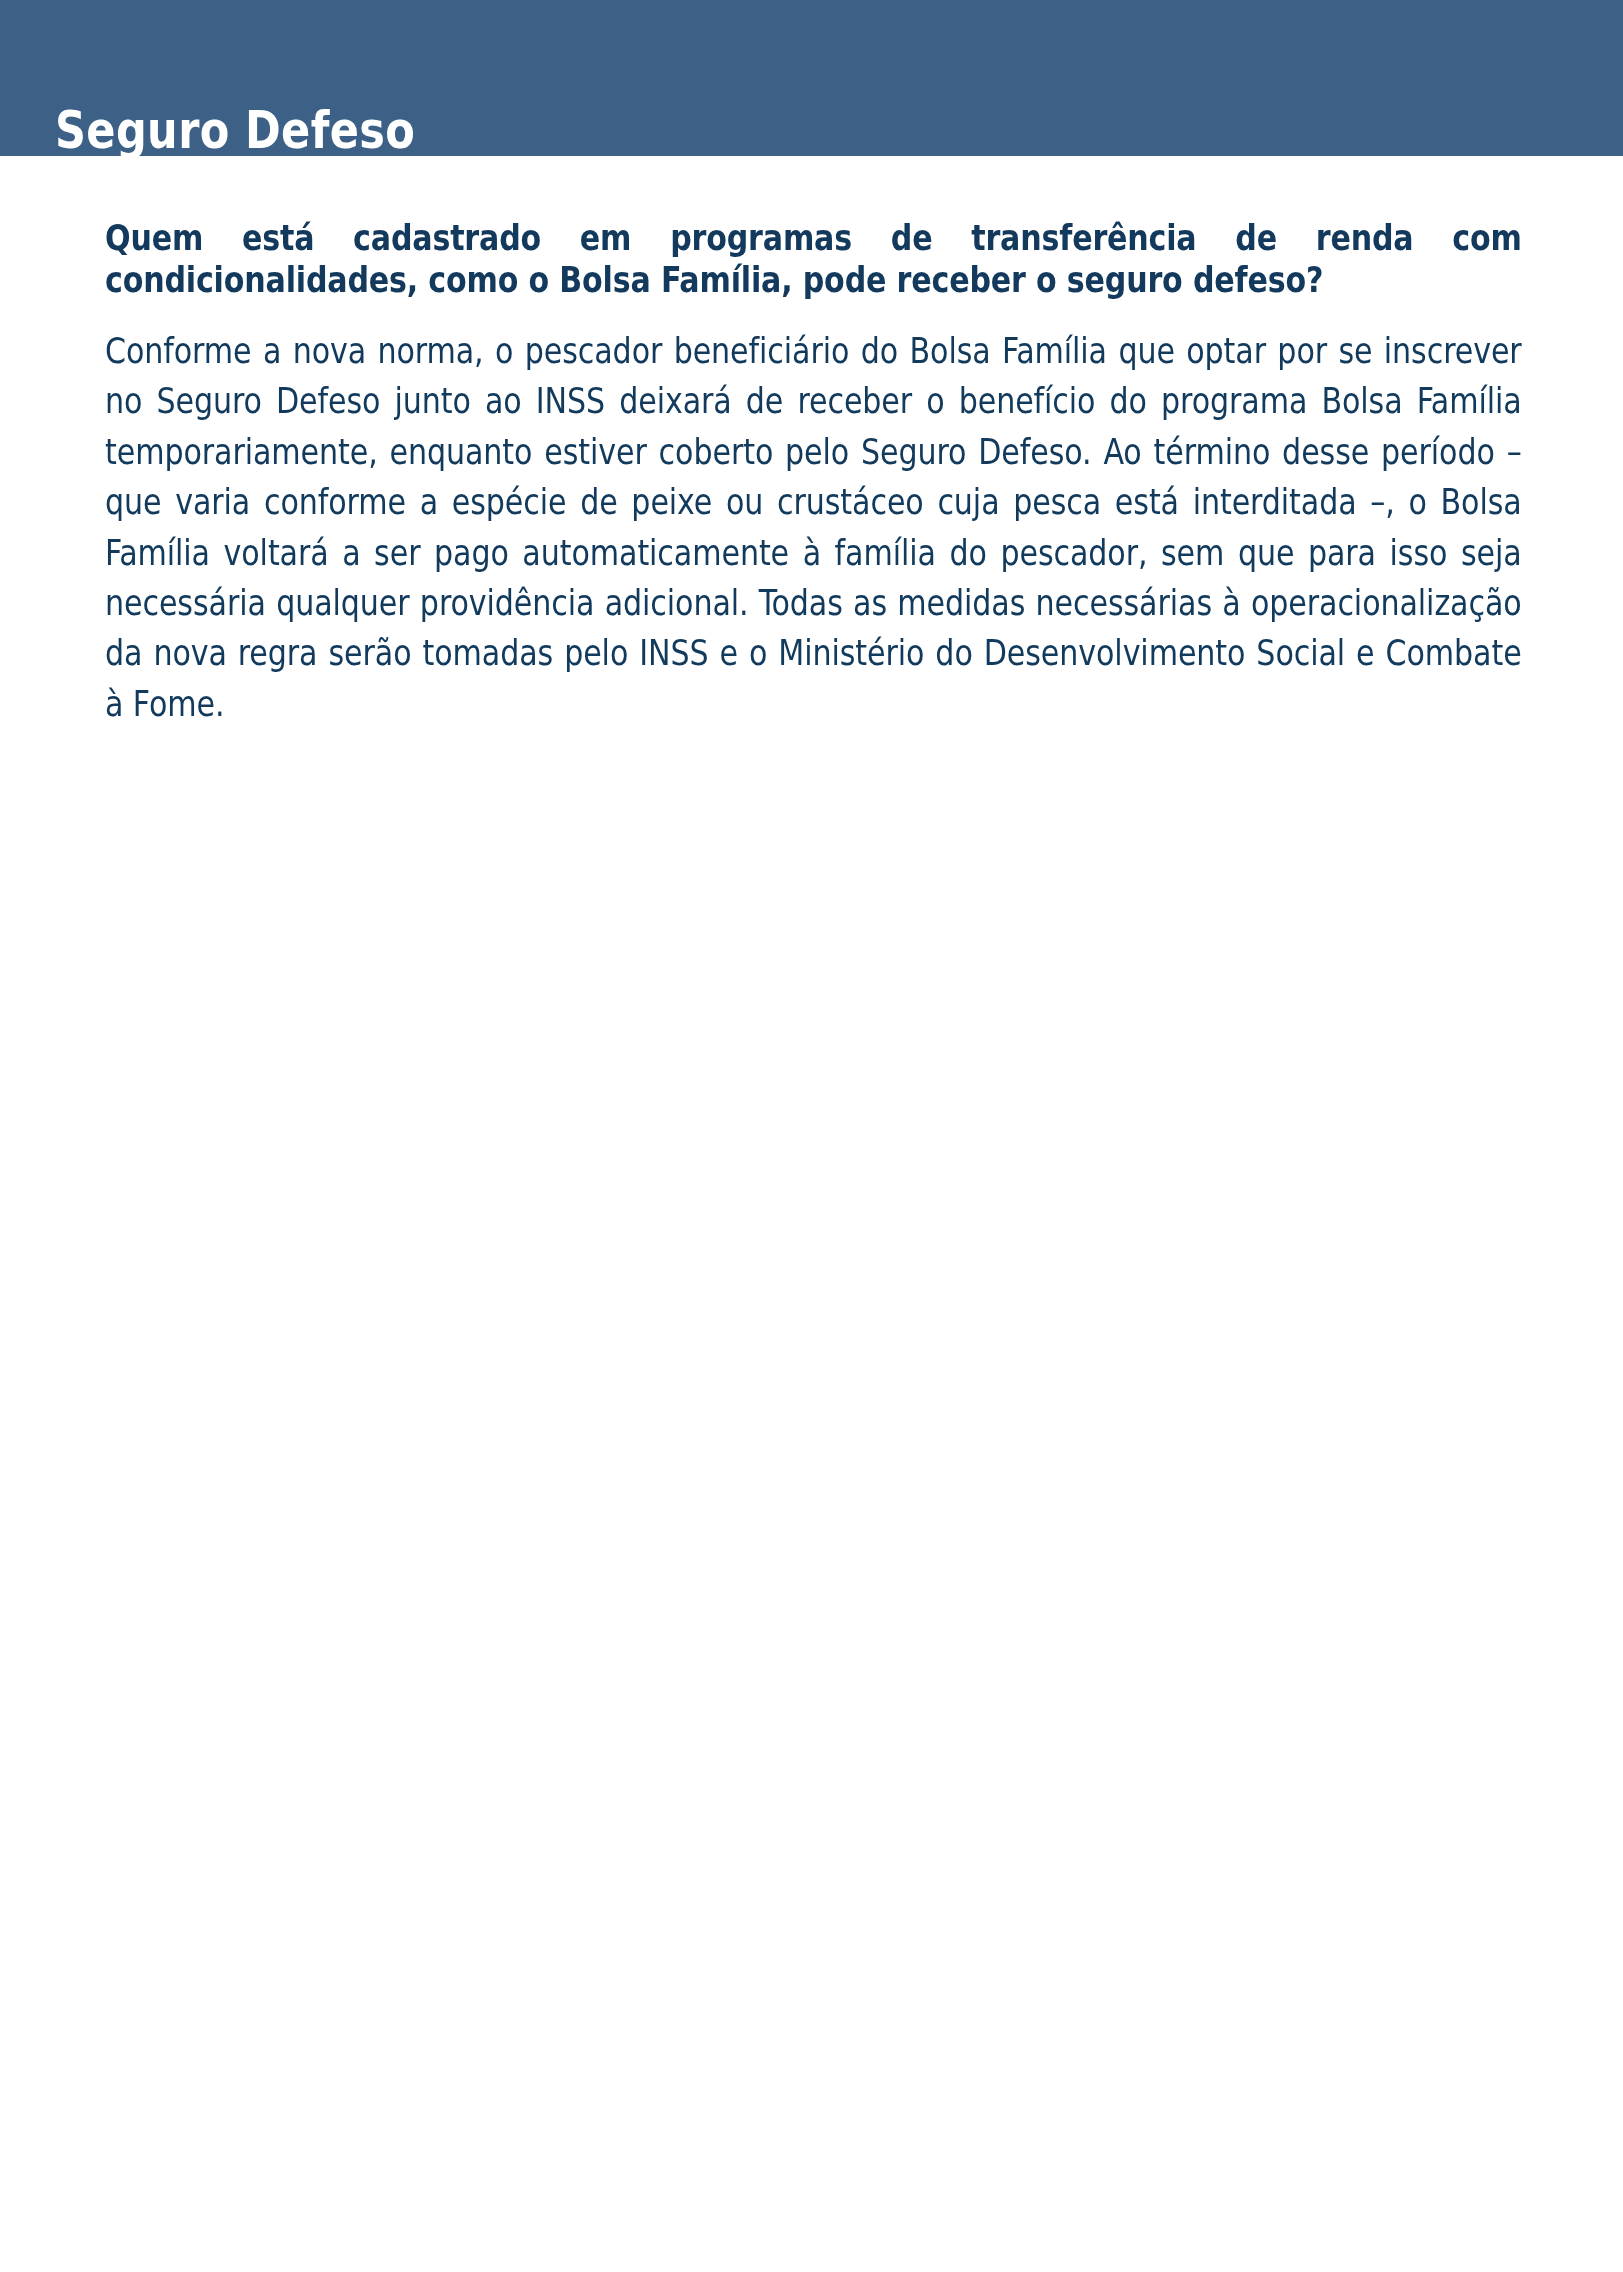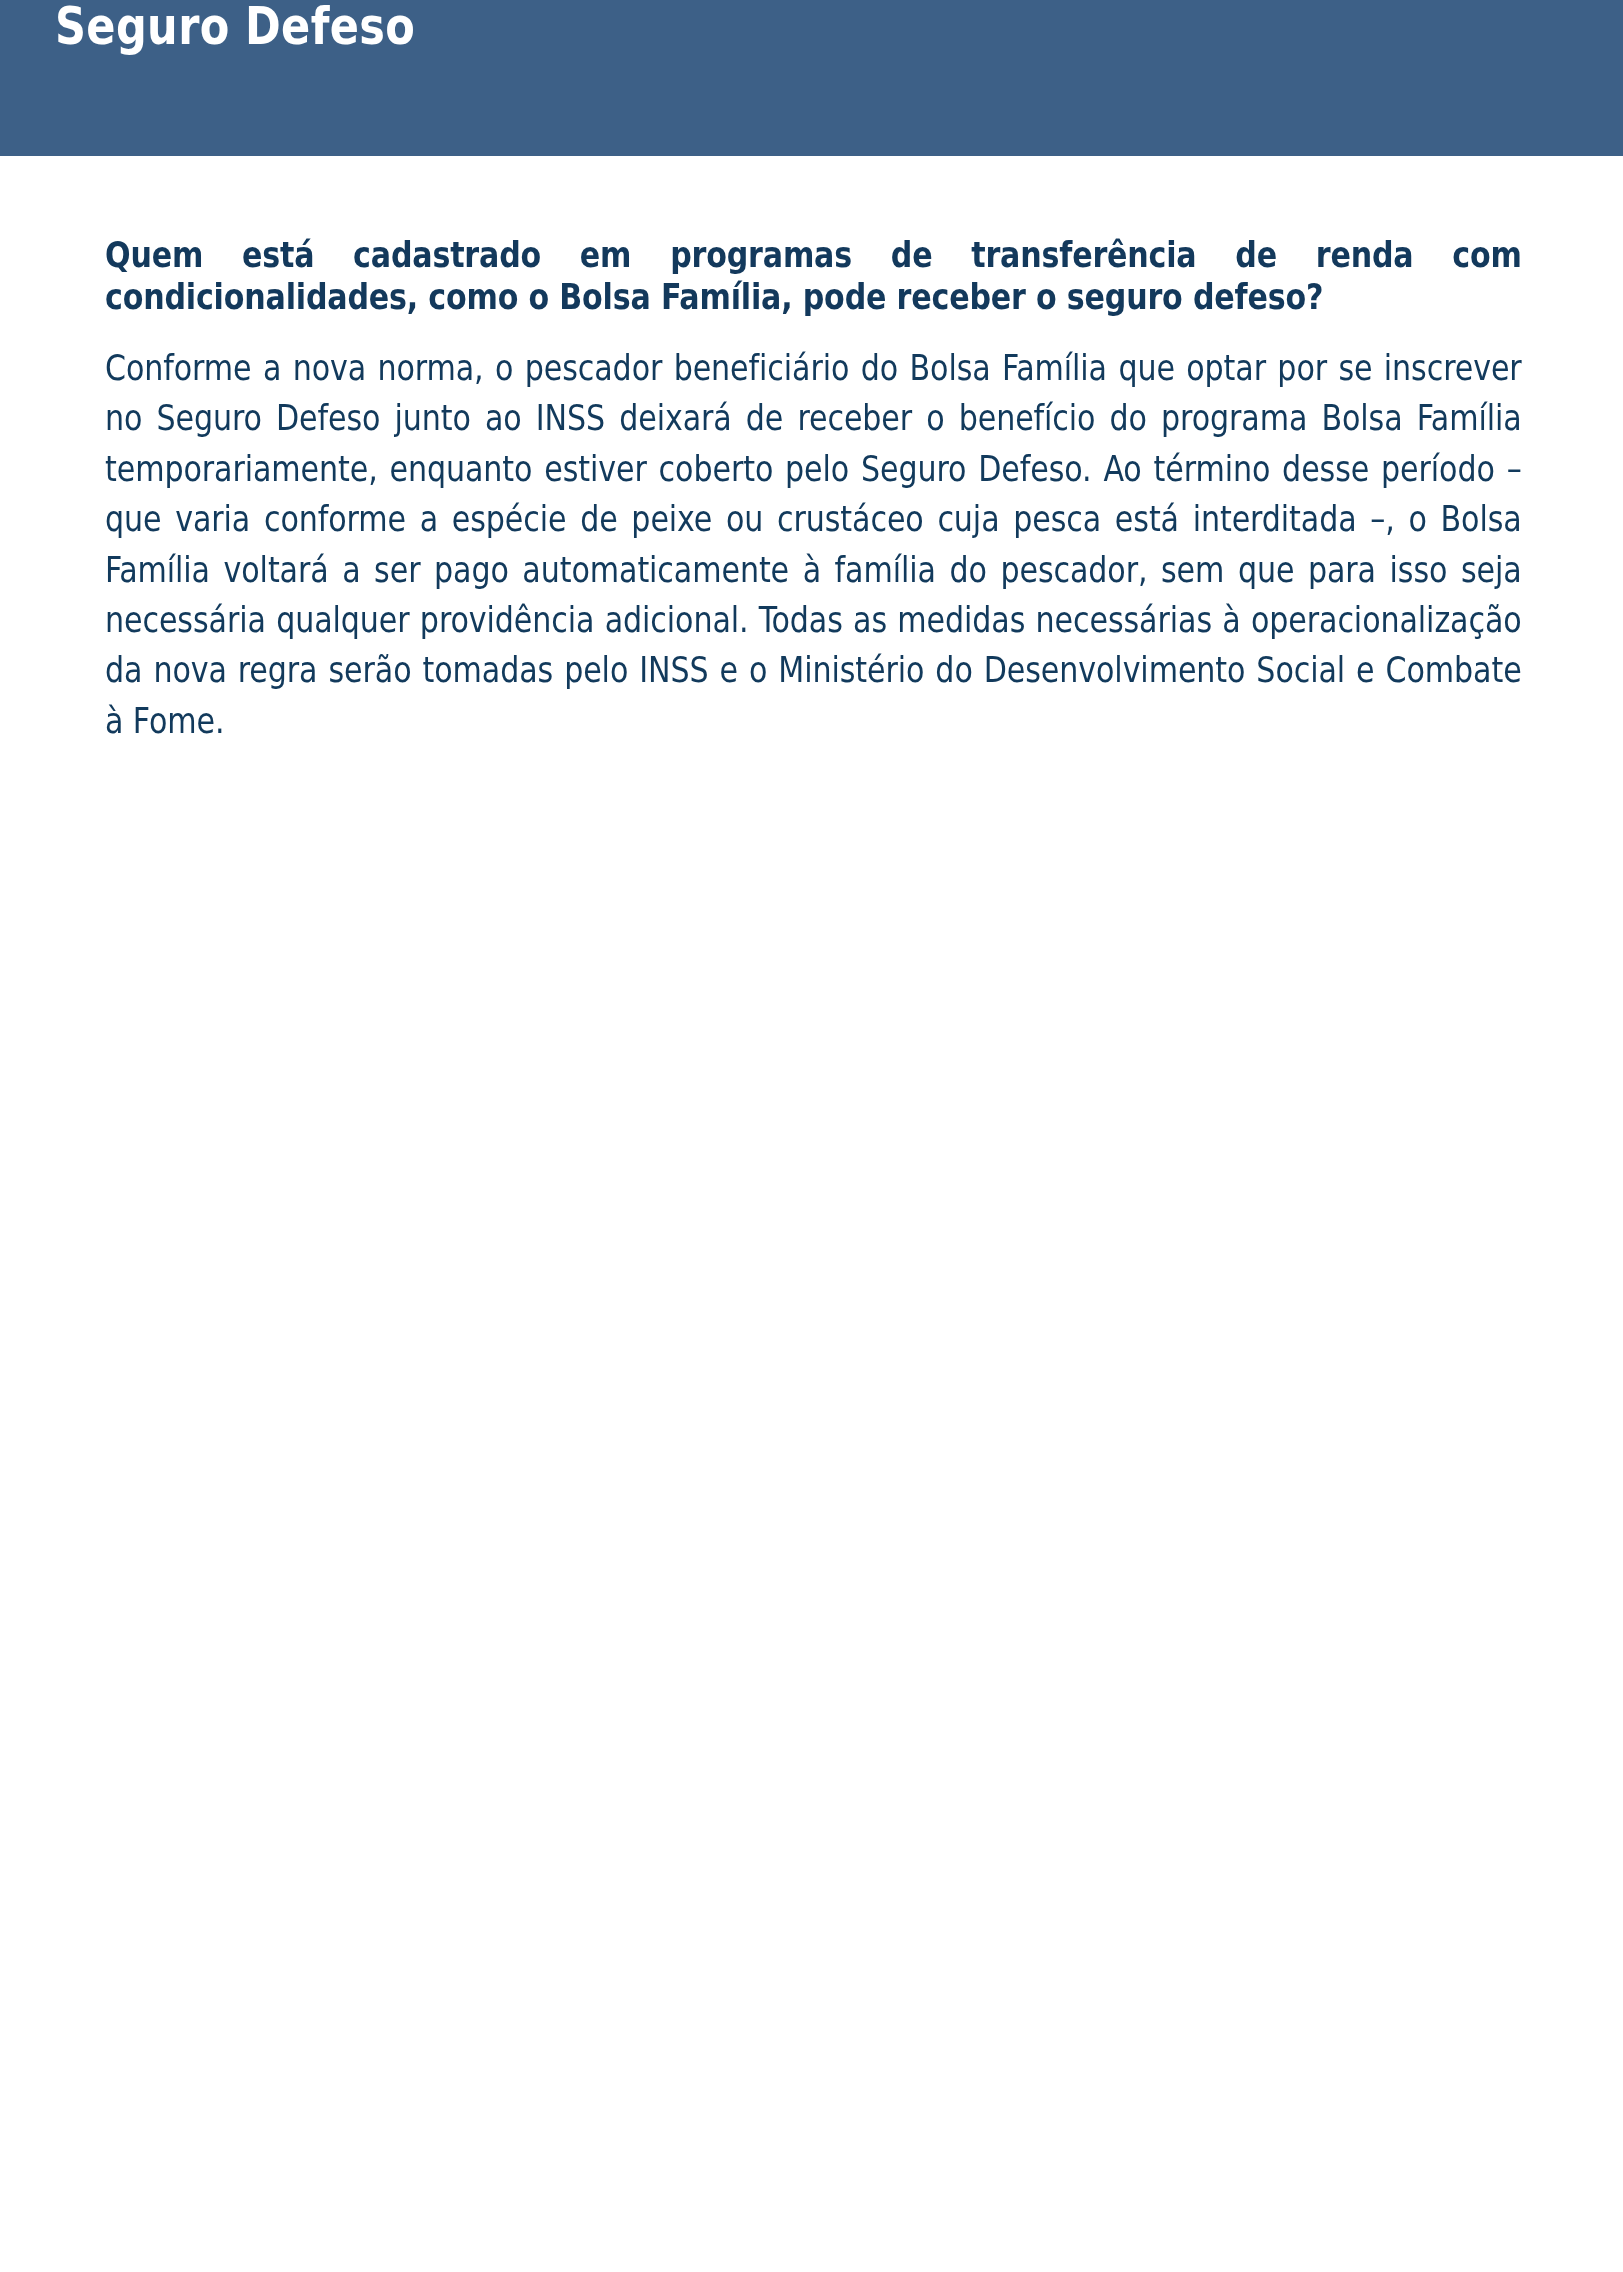--- a/index.html
+++ b/index.html
@@ -24,39 +24,39 @@
 
   
   .header-band {
     position: absolute;
     top: 0;
     left: 0;
     width: 1623px;
     height: 156px;
     background: #3d6087;
     display: flex;
-    align-items: flex-start;
+    align-items: flex-end;
   }
   .header-title {
     margin-left: 55px;
     color: #ffffff;
     font-family: "DejaVu Sans Condensed", "Liberation Sans Narrow", "Liberation Sans", sans-serif;
     font-size: 52px;
     font-weight: bold;
     letter-spacing: 0.4px;
     line-height: 1;
     transform: scaleX(0.92);
     transform-origin: left center;
     white-space: nowrap;
   }
 
   
   .content {
     position: absolute;
-    top: 156px;
+    top: 139px;
     left: 105px;
     width: 1417px;
     padding-top: 78px;
   }
 
   .qa-block {
     margin-bottom: 0;
   }
 
   h2.question {

